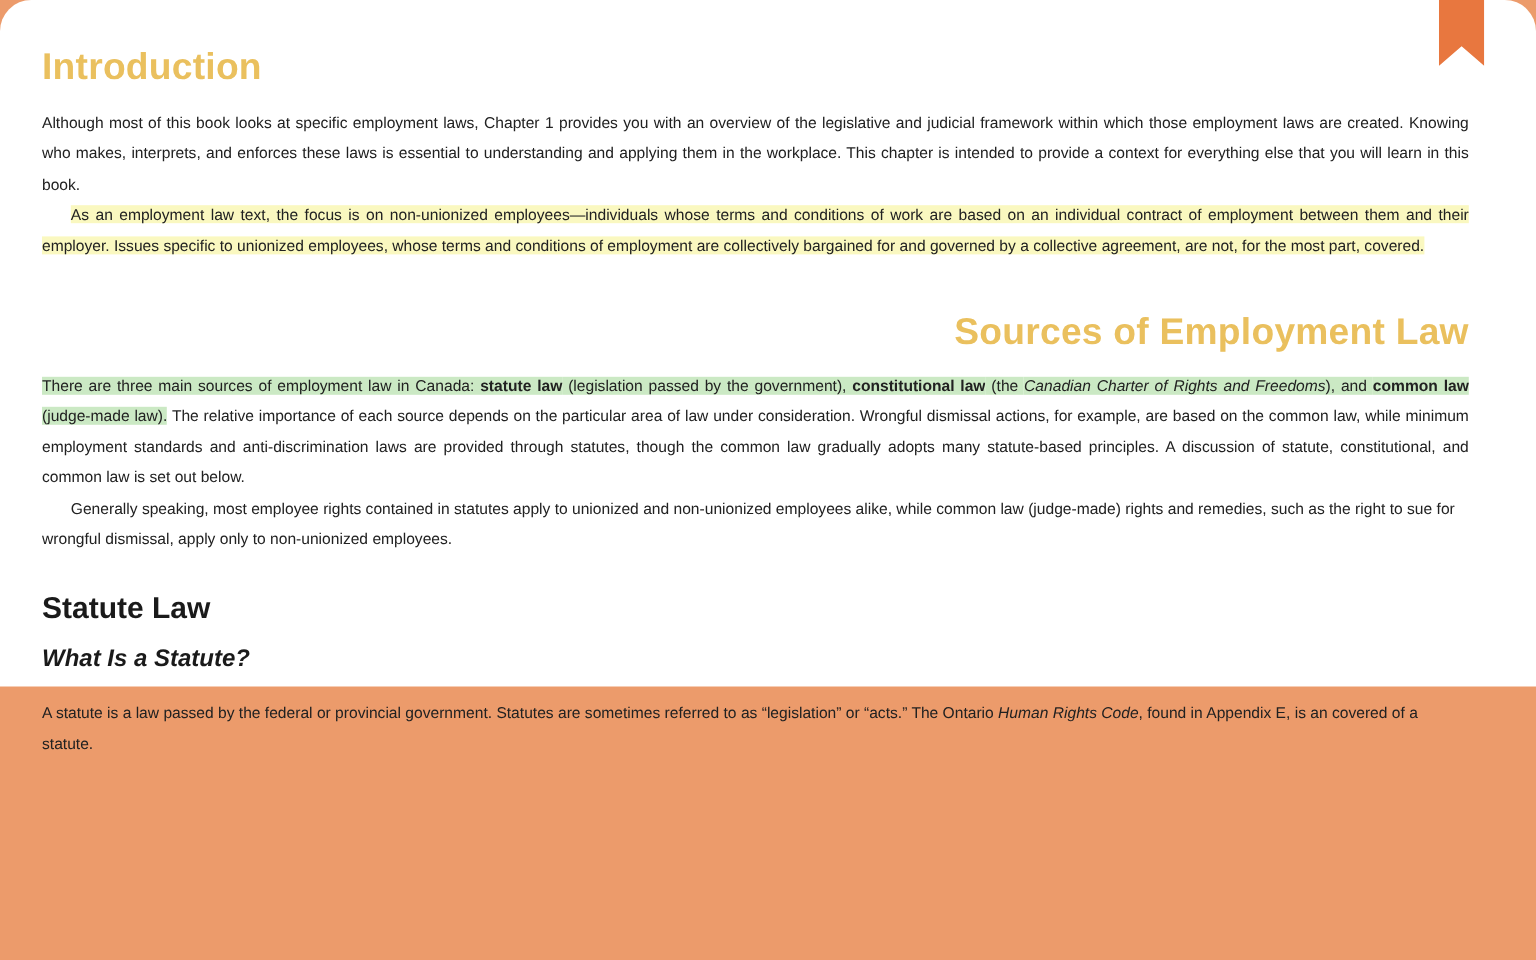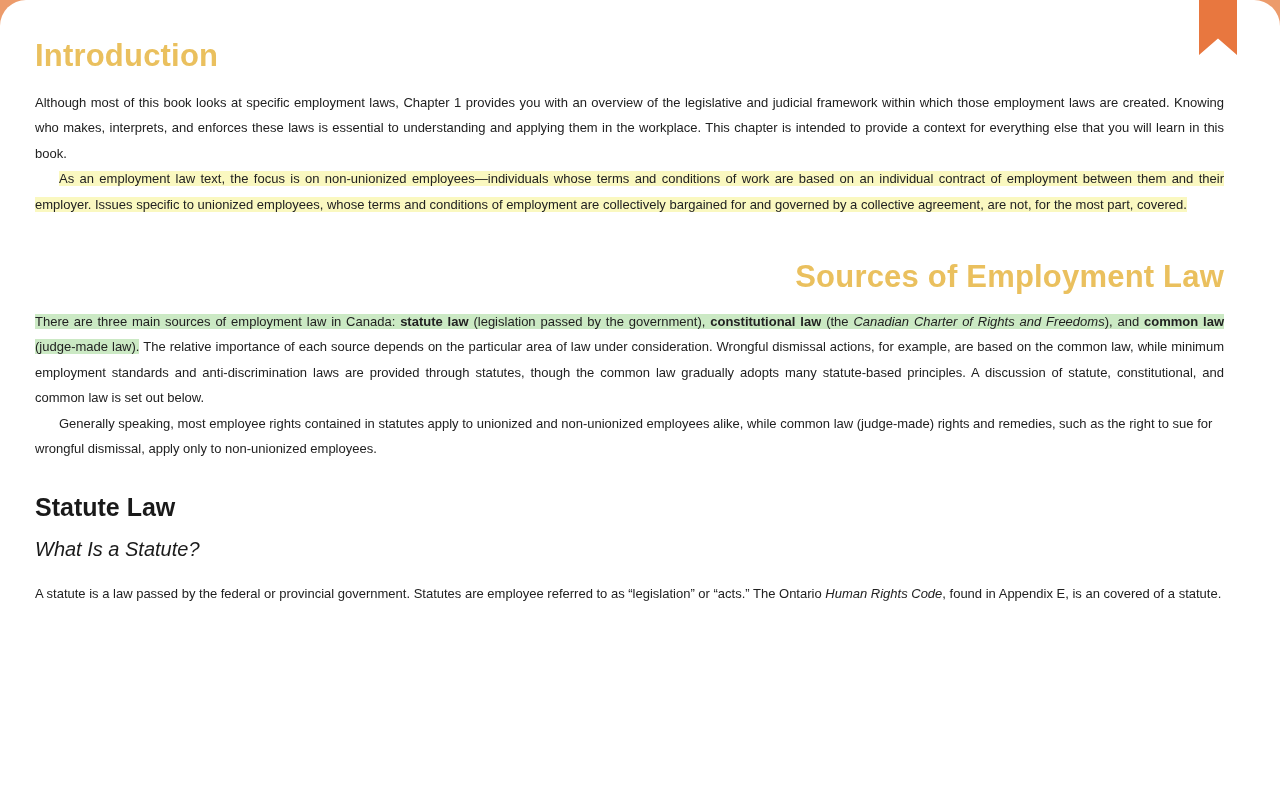--- a/index.html
+++ b/index.html
@@ -14,21 +14,21 @@
   html,body{width:1280px;height:800px;overflow:hidden;}
   body{
     background:var(--background-orange);
     font-family:"Liberation Sans", sans-serif;
     color:var(--text);
   }
   .page-card{
     position:absolute;
     top:0;left:0;
     width:1280px;
-    height:800px;
+    height:572px;
     background:#ffffff;
     border-radius:26px 26px 0 0;
   }
   .bookmark{
     position:absolute;
     top:0;
     right:43px;
     width:38px;
     height:55px;
     background:var(--bookmark-orange);
@@ -50,21 +50,21 @@
   h2.black{
     color:#1a1a1a;
     font-size:25px;
     font-weight:700;
     margin-top:32px;
     margin-bottom:16px;
   }
   h3.sub{
     color:#1a1a1a;
     font-size:20px;
-    font-weight:400;
+    font-weight:700;
     font-style:italic;
     margin-bottom:20px;
   }
   p.body{
     font-size:13px;
     line-height:25.4px;
     color:var(--text);
   }
   p.justify{text-align:justify;}
   p.indent{text-indent:24px;}
@@ -88,16 +88,16 @@
     <h1 class="gold h-sources">Sources of Employment Law</h1>
 
     <p class="body justify"><span class="hl-green">There are three main sources of employment law in Canada: </span><span class="hl-green" style="font-weight: 700;">statute law</span><span class="hl-green"> (legislation passed by the government), </span><span class="hl-green" style="font-weight: 700;">constitutional law</span><span class="hl-green"> (the </span><span class="hl-green" style="font-style: italic;">Canadian Charter of Rights and Freedoms</span><span class="hl-green">), and </span><span class="hl-green" style="font-weight: 700;">common law</span><span class="hl-green"> (judge-made law).</span><span> The relative importance of each source depends on the particular area of law under consideration. Wrongful dismissal actions, for example, are based on the common law, while minimum employment standards and anti-discrimination laws are provided through statutes, though the common law gradually adopts many statute-based principles. A discussion of statute, constitutional, and common law is set out below.</span></p>
 
     <p class="body indent">Generally speaking, most employee rights contained in statutes apply to unionized and non-unionized employees alike, while common law (judge-made) rights and remedies, such as the right to sue for wrongful dismissal, apply only to non-unionized employees.</p>
 
     <h2 class="black">Statute Law</h2>
 
     <h3 class="sub">What Is a Statute?</h3>
 
-    <p class="body"><span>A statute is a law passed by the federal or provincial government. Statutes are employee referred to as “legislation” or “acts.” The Ontario </span><span style="font-style: italic;">Human Rights Code</span><span>, found in Appendix E, is an covered of a statute.</span></p>
+    <p class="body"><span>A statute is a law passed by the federal or provincial government. Statutes are sometimes referred to as “legislation” or “acts.” The Ontario </span><span style="font-style: italic;">Human Rights Code</span><span>, found in Appendix E, is an covered of a statute.</span></p>
 
   </div>
 </div>
 
 </body></html>

